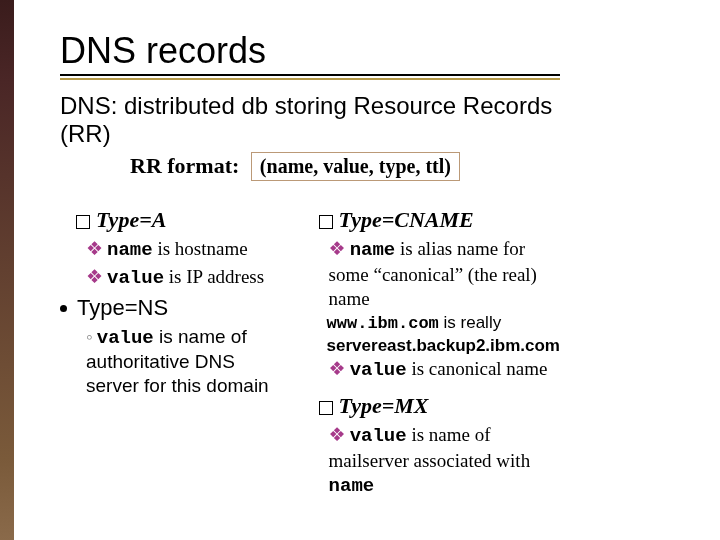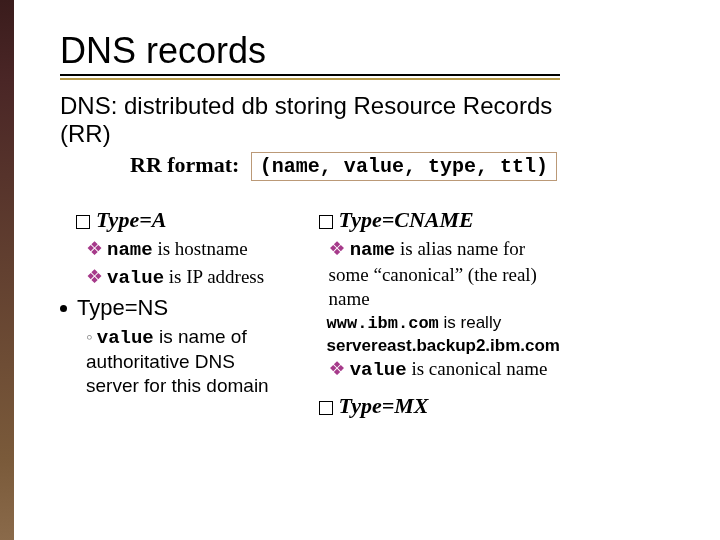--- a/index.html
+++ b/index.html
@@ -5,21 +5,21 @@
   html,body{margin:0;padding:0;width:720px;height:540px;background:#fff;font-family:Georgia,"Times New Roman",serif;color:#000;}
   .slide{position:relative;width:600px;height:540px;box-sizing:border-box;padding:20px 40px 20px 60px;}
   .slide::before{content:"";position:absolute;left:0;top:0;bottom:0;width:14px;
     background:linear-gradient(to bottom,#3a1c1c 0%,#4a2626 15%,#7a5a3a 85%,#8a6a4a 100%);}
   .title{font-family:"Gill Sans","Gill Sans MT","Trebuchet MS",sans-serif;font-size:36px;font-weight:400;margin:10px 0 2px 0;}
   .rule{border:0;border-top:2px solid #000;margin:0 0 2px 0;}
   .rule.gold{border-top:2px solid #b59a4a;margin-bottom:12px;}
   .sub{font-family:"Gill Sans","Gill Sans MT","Trebuchet MS",sans-serif;font-size:24px;margin:6px 0 4px 0;}
   .sub .u{}
   .rrline{margin:2px 0 14px 70px;font-family:"Comic Sans MS","Segoe Script",cursive;font-size:22px;font-weight:bold;}
-  .rrline .box{display:inline-block;border:1px solid #b97;padding:2px 8px;font-family:Liberation Mono, monospace;font-size:20px;font-weight:bold;margin-left:6px;}
+  .rrline .box{display:inline-block;border:1px solid #b97;padding:2px 8px;font-family:Liberation Serif, serif;font-size:20px;font-weight:bold;margin-left:6px;}
   .cols{display:flex;gap:28px;}
   .col{flex:1;}
   .sq{display:inline-block;width:12px;height:12px;border:1px solid #000;margin-right:6px;vertical-align:middle;}
   .h{font-family:"Comic Sans MS","Segoe Script",cursive;font-size:22px;font-style:italic;font-weight:bold;margin:12px 0 4px 0;padding-left:16px;}
   .bullet-dot::before{content:"";display:inline-block;width:7px;height:7px;border-radius:50%;background:#000;margin-right:10px;vertical-align:middle;}
   .h2{font-family:"Gill Sans","Gill Sans MT","Trebuchet MS",sans-serif;font-size:22px;margin:4px 0 4px 0;}
   .item{font-family:"Comic Sans MS","Segoe Script",cursive;font-size:19px;line-height:1.25;margin:0 0 2px 26px;}
   .item2{font-family:"Gill Sans","Gill Sans MT","Trebuchet MS",sans-serif;font-size:19px;line-height:1.25;margin:0 0 2px 26px;}
   .dia{color:#a63a8a;margin-right:4px;}
   .circ{color:#888;margin-right:4px;}
@@ -54,15 +54,16 @@
     </div>
 
     <div class="col">
       <div class="h"><span class="sq"></span><span>Type=CNAME</span></div>
       <div class="item"><span class="dia">❖</span><span class="mono">name</span><span> is alias name for some “canonical” (the real) name</span></div>
       <div class="sm"><span class="mono">www.ibm.com</span><span> is really</span></div>
       <div class="sm mono">servereast.backup2.ibm.com</div>
       <div class="item"><span class="dia">❖</span><span class="mono">value</span><span> is canonical name</span></div>
 
       <div class="h" style="margin-top:10px"><span class="sq"></span><span>Type=MX</span></div>
+      <div class="item"><span class="dia">❖</span><span class="mono">value</span><span> is name of mailserver associated with </span><span class="mono">name</span></div>
     </div>
   </div>
 </div>
 
 </body></html>

